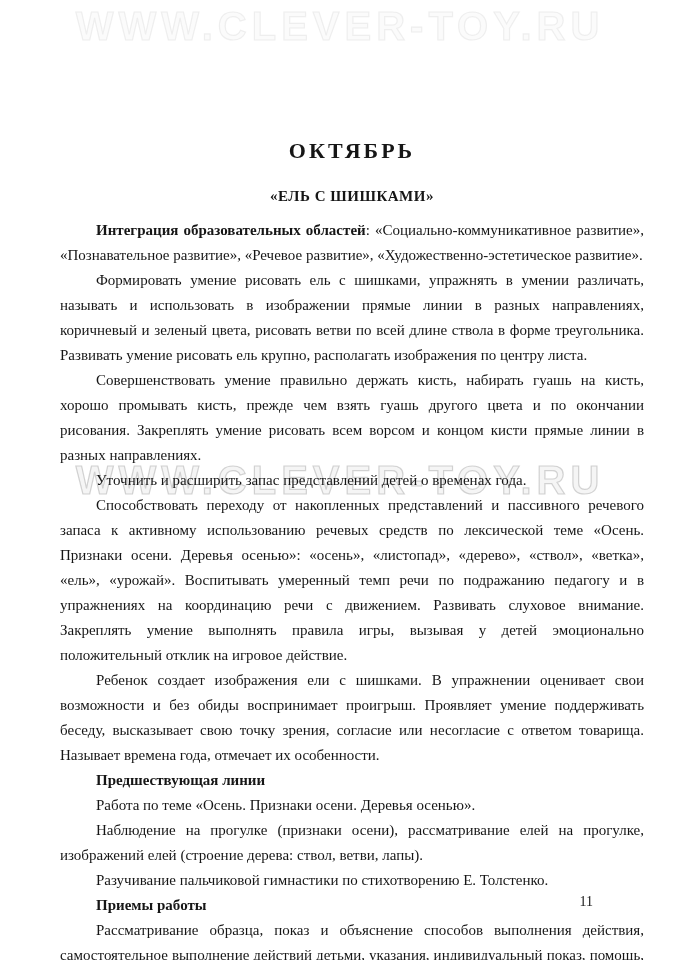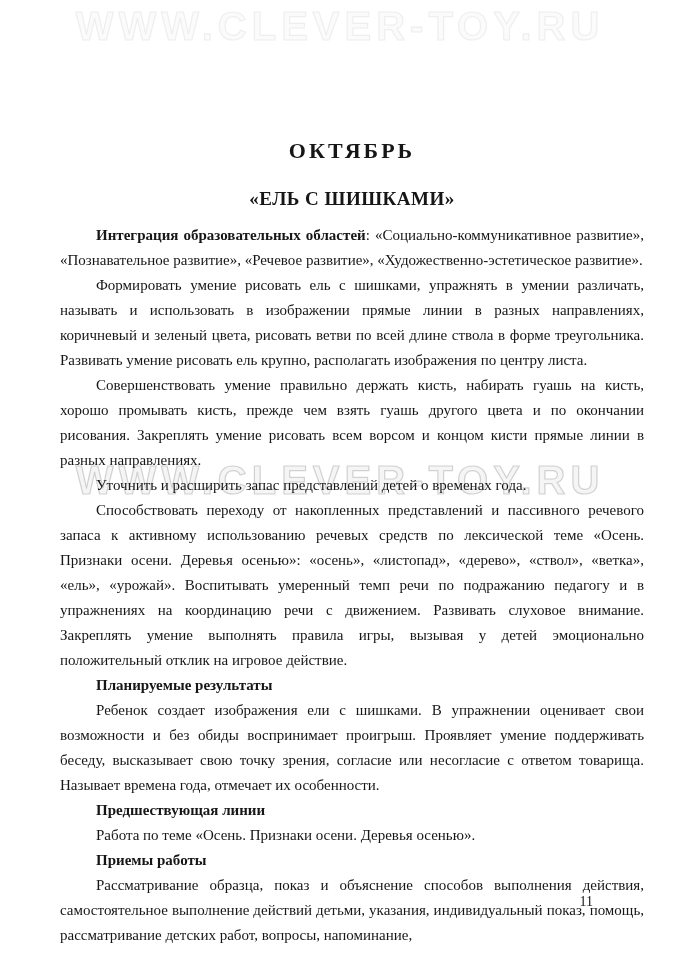--- a/index.html
+++ b/index.html
@@ -25,21 +25,21 @@
     margin: 0;
     padding-top: 138px;
     text-align: center;
     font-size: 22px;
     font-weight: bold;
     letter-spacing: 3px;
   }
   .doc-subtitle {
     margin: 24px 0 0 0;
     text-align: center;
-    font-size: 19px;
+    font-size: 15px;
     font-weight: bold;
     letter-spacing: 0.5px;
   }
   .body-text {
     margin-top: 13px;
   }
   .body-text p {
     margin: 0;
     font-size: 15px;
     line-height: 25px;
@@ -100,24 +100,25 @@
     <h1 class="doc-title">ОКТЯБРЬ</h1>
 
     <h2 class="doc-subtitle">«ЕЛЬ С ШИШКАМИ»</h2>
 
     <div class="body-text" id="paragraphs">
         <p class="lead"><b>Интеграция образовательных областей</b>: «Социально-коммуникативное развитие», «Познавательное развитие», «Речевое развитие», «Художественно-эстетическое развитие».</p>
         <p class="body">Формировать умение рисовать ель с шишками, упражнять в умении раз­личать, называть и использовать в изображении прямые линии в разных на­правлениях, коричневый и зеленый цвета, рисовать ветви по всей длине ство­ла в форме треугольника. Развивать умение рисовать ель крупно, располагать изображения по центру листа.</p>
         <p class="body">Совершенствовать умение правильно держать кисть, набирать гуашь на кисть, хорошо промывать кисть, прежде чем взять гуашь другого цвета и по окончании рисования. Закреплять умение рисовать всем ворсом и концом ки­сти прямые линии в разных направлениях.</p>
         <p class="body">Уточнить и расширить запас представлений детей о временах года.</p>
         <p class="body">Способствовать переходу от накопленных представлений и пассивного речевого запаса к активному использованию речевых средств по лексической теме «Осень. Признаки осени. Деревья осенью»: «осень», «листопад», «дере­во», «ствол», «ветка», «ель», «урожай». Воспитывать умеренный темп речи по подражанию педагогу и в упражнениях на координацию речи с движением. Развивать слуховое внимание. Закреплять умение выполнять правила игры, вызывая у детей эмоционально положительный отклик на игровое действие.</p>
-        <p class="heading">Планируемые результаты</p>
         <p class="body">Ребенок создает изображения ели с шишками. В упражнении оценивает свои возможности и без обиды воспринимает проигрыш. Проявляет умение поддерживать беседу, высказывает свою точку зрения, согласие или несогла­сие с ответом товарища. Называет времена года, отмечает их особенности.</p>
         <p class="heading">Предшествующая линии</p>
         <p class="body">Работа по теме «Осень. Признаки осени. Деревья осенью».</p>
+        <p class="body">Наблюдение на прогулке (признаки осени), рассматривание елей на про­гулке, изображений елей (строение дерева: ствол, ветви, лапы).</p>
+        <p class="body">Разучивание пальчиковой гимнастики по стихотворению Е. Толстенко.</p>
         <p class="heading">Приемы работы</p>
         <p class="body">Рассматривание образца, показ и объяснение способов выполнения дейст­вия, самостоятельное выполнение действий детьми, указания, индивидуаль­ный показ, помощь, рассматривание детских работ, вопросы, напоминание,</p>
       </div>
   </div>
 
   <div class="page-number">11</div>
 
 </div>
 
 </body></html>

